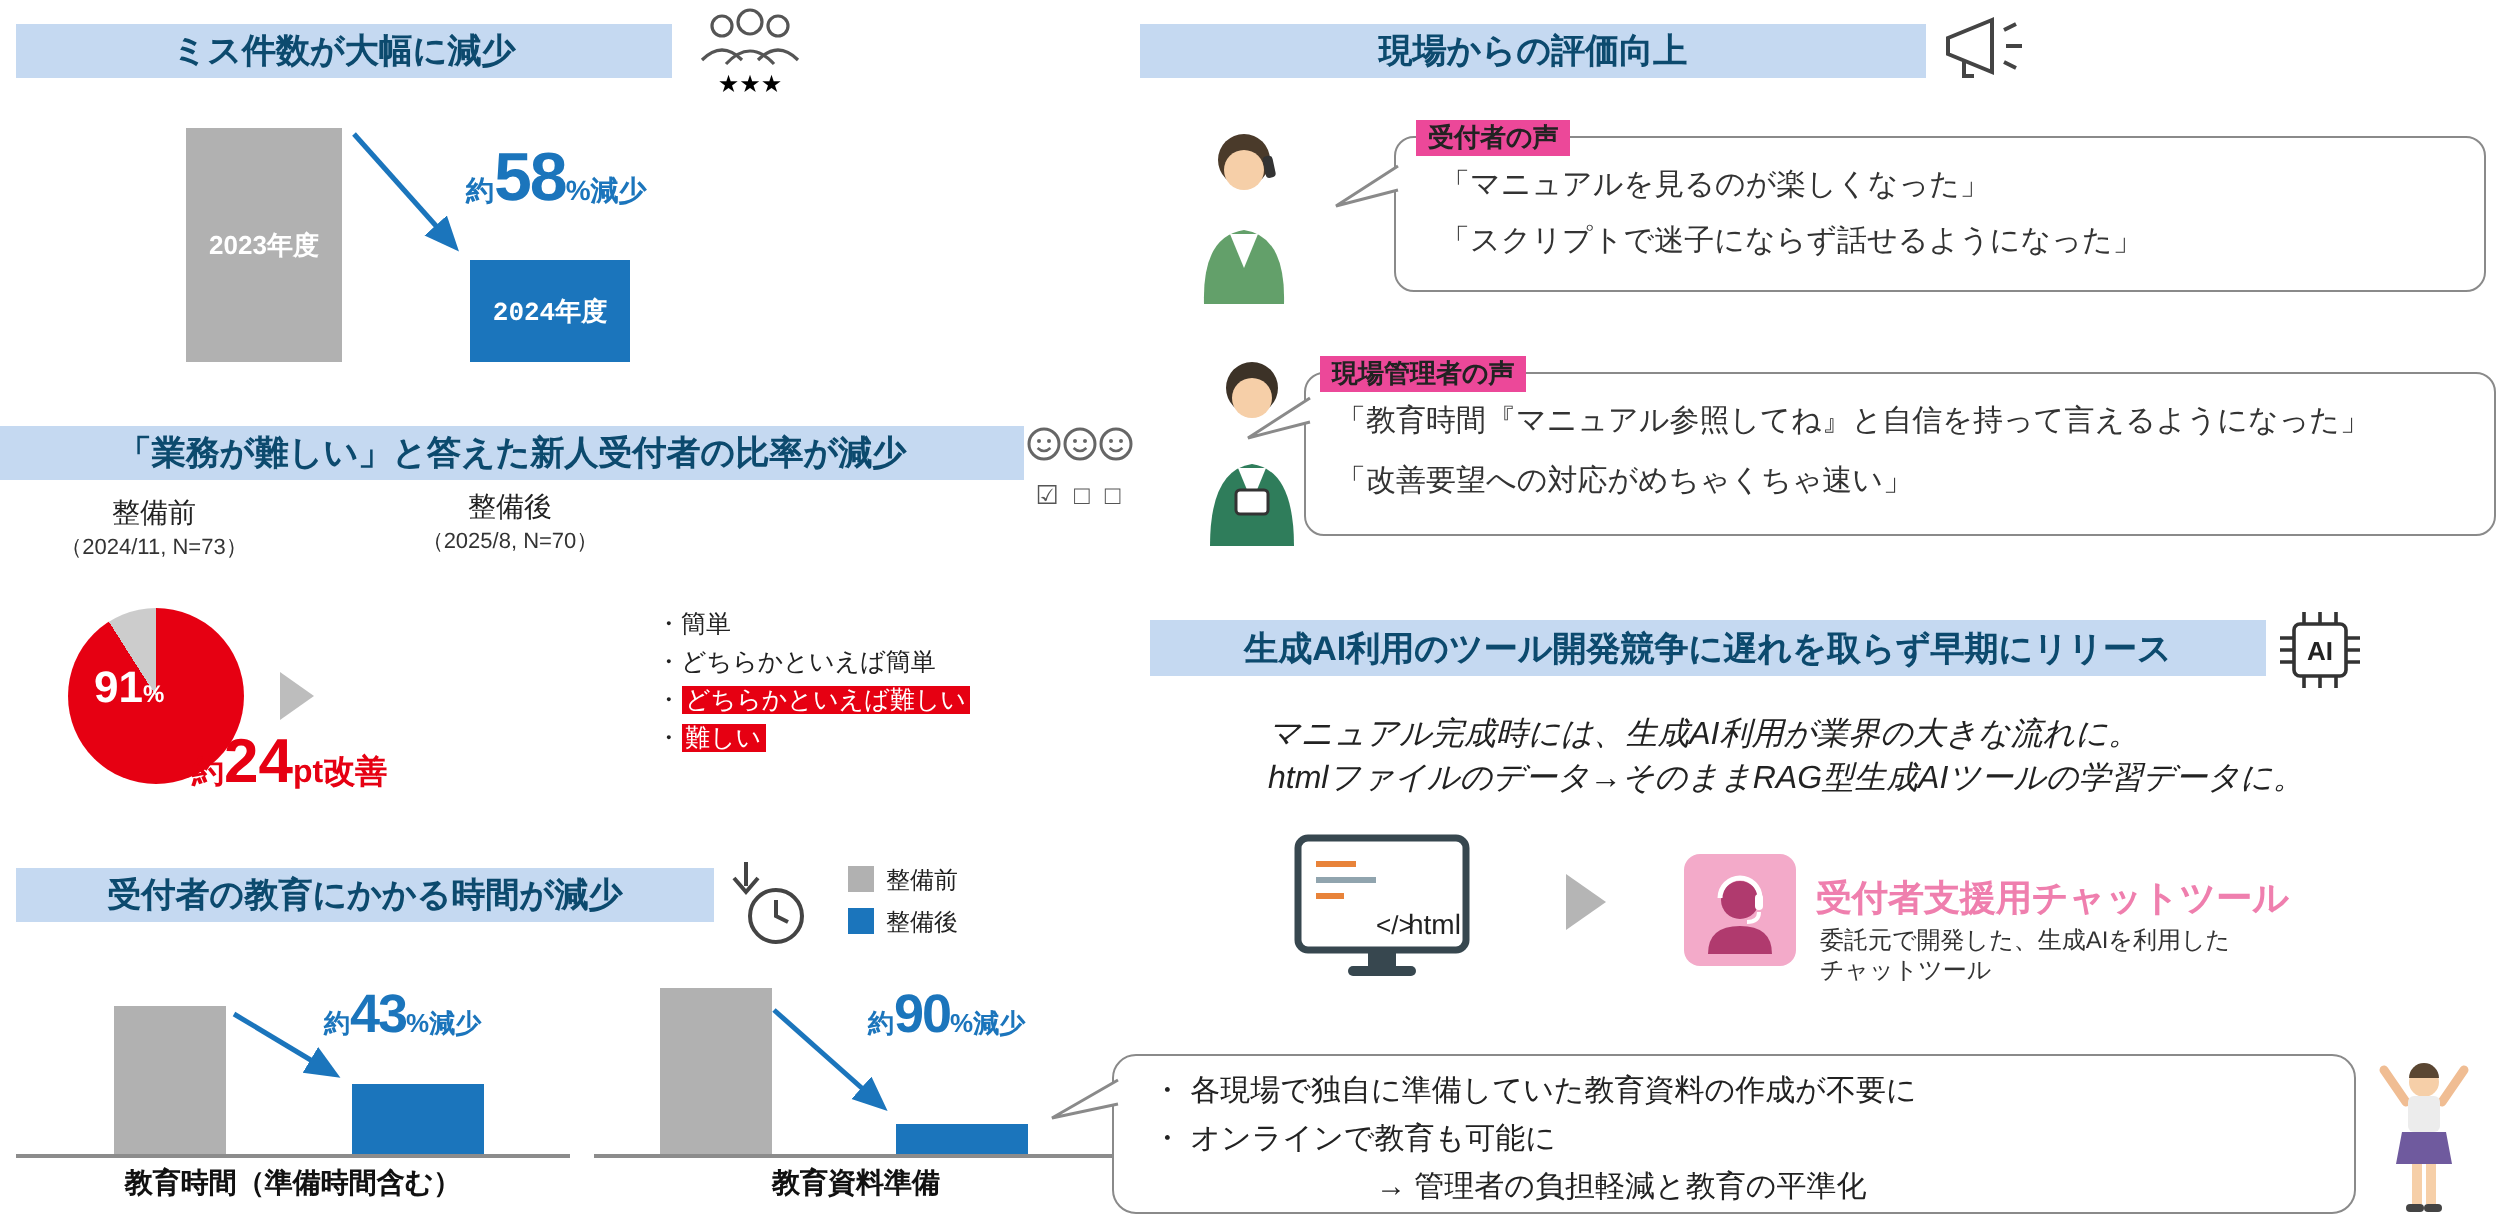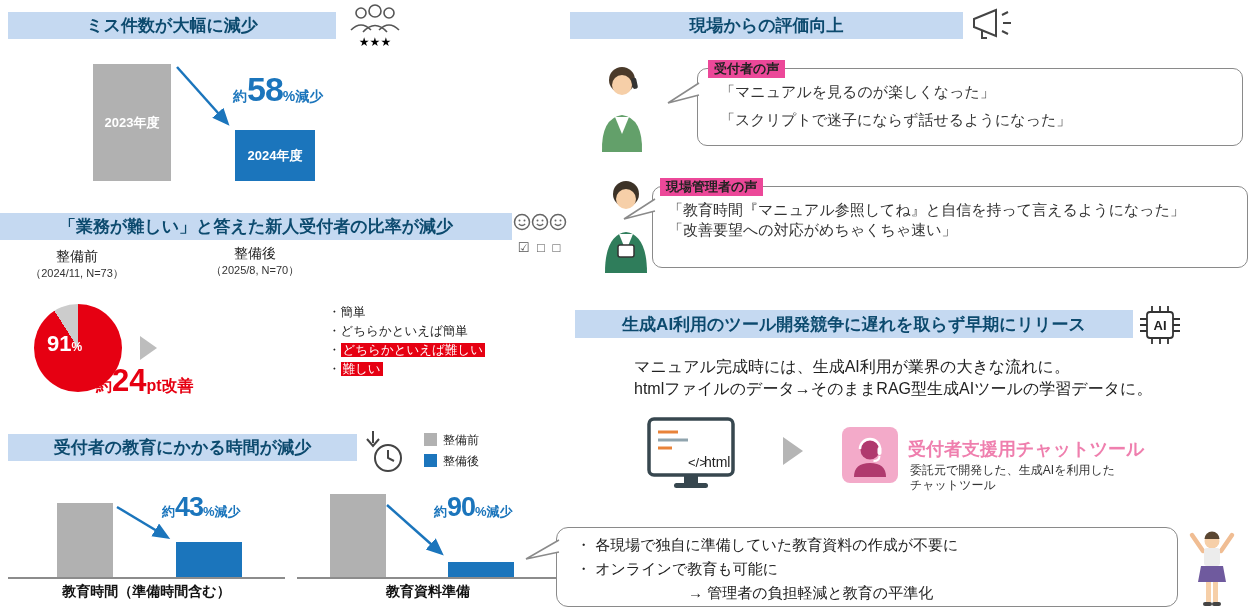--- a/index.html
+++ b/index.html
@@ -29,21 +29,21 @@
   .legend{position:absolute;}
   .legend-item{font-size:12.5px;line-height:19px;white-space:nowrap;color:#222;}
   .hl{background:#e60012;color:#fff;padding:0 2px;}
   .sw{display:inline-block;width:13px;height:13px;margin-right:6px;vertical-align:-2px;}
   .axis{position:absolute;height:2px;background:#8c8c8c;}
   .axis-label{position:absolute;text-align:center;font-weight:bold;font-size:14px;color:#111;white-space:nowrap;}
   .bubble{position:absolute;background:#fff;border:1.5px solid #8a8a8a;border-radius:10px;z-index:1;}
   .bubble-label{position:absolute;background:#ec4899;font-weight:bold;font-size:13px;padding:0 6px;white-space:nowrap;z-index:3;color:#222;}
   .quote{position:absolute;font-size:15px;color:#333;white-space:nowrap;z-index:2;}
   .tail{position:absolute;z-index:2;}
-  .body-line{position:absolute;font-size:16px;color:#222;white-space:nowrap;}
+  .body-line{position:absolute;font-size:16px;color:#222;white-space:nowrap;font-style:italic;}
   .tool-title{position:absolute;font-size:18px;font-weight:bold;color:#ef7fae;white-space:nowrap;}
   .tool-desc{position:absolute;font-size:12px;color:#333;white-space:nowrap;}
   .benefit{position:absolute;font-size:15px;color:#222;white-space:nowrap;z-index:2;}
 </style>
 </head>
 <body>
 
 <div id="canvas">
 
   <svg width="0" height="0" style="position:absolute">
@@ -66,21 +66,21 @@
       <path d="M3 28 Q13 18 23 28"></path>
       <path d="M15 30 Q27 17 39 30"></path>
       <path d="M31 28 Q41 18 51 28"></path>
     </g>
     <text x="27" y="44" text-anchor="middle" font-size="12" fill="#000">★★★</text>
   </svg>
 
   <div class="vbar gray" style="left:93px;top:64px;width:78px;height:117px;">
     <span>2023年度</span>
   </div>
-  <div class="vbar blue" style="left:235px;top:130px;width:80px;height:51px;">
+  <div class="vbar blue" style="left:235px;top:130px;width:80px;height:51px;font-family:Liberation Mono, monospace;">
     <span>2024年度</span>
   </div>
 
   <svg class="abs" style="left:172px;top:62px;" width="66" height="72">
     <line x1="5" y1="5" x2="55" y2="61" stroke="#1b75bc" stroke-width="2.5" marker-end="url(#ah)"></line>
   </svg>
 
   <div class="note blue-t" style="left:233px;top:72px;">
     <span class="sm">約</span><span class="lg">58</span><span class="sm">%減少</span>
   </div>
@@ -217,21 +217,21 @@
     <path d="M29 59 L36 76 L43 59 Z" fill="#fff"></path>
     <rect x="28" y="70" width="16" height="12" rx="2" fill="#fff" stroke="#333" stroke-width="1.5"></rect>
   </svg>
 
   <svg class="tail" style="left:622px;top:196px;" width="34" height="28">
     <path d="M33 3 L2 23 L33 15" fill="#fff" stroke="#8a8a8a" stroke-width="1.5"></path>
   </svg>
   <div class="bubble" style="left:652px;top:186px;width:596px;height:82px;"></div>
   <div class="bubble-label" style="left:660px;top:178px;">現場管理者の声</div>
   <div class="quote" style="left:668px;top:201px;">「教育時間『マニュアル参照してね』と自信を持って言えるようになった」</div>
-  <div class="quote" style="left:668px;top:221px;">「改善要望への対応がめちゃくちゃ速い」</div>
+  <div class="quote" style="left:668px;top:231px;">「改善要望への対応がめちゃくちゃ速い」</div>
 
   <div class="hdr" style="left:575px;top:310px;width:558px;height:28px;">
     <span>生成AI利用のツール開発競争に遅れを取らず早期にリリース</span>
   </div>
 
   <svg class="abs" style="left:1136px;top:302px;" width="48" height="46" viewBox="0 0 48 46">
     <g stroke="#333" stroke-width="1.8" fill="none">
       <rect x="11" y="10" width="26" height="26" rx="3" fill="#fff"></rect>
       <path d="M16 4 v6 M24 4 v6 M32 4 v6"></path>
       <path d="M16 36 v6 M24 36 v6 M32 36 v6"></path>

